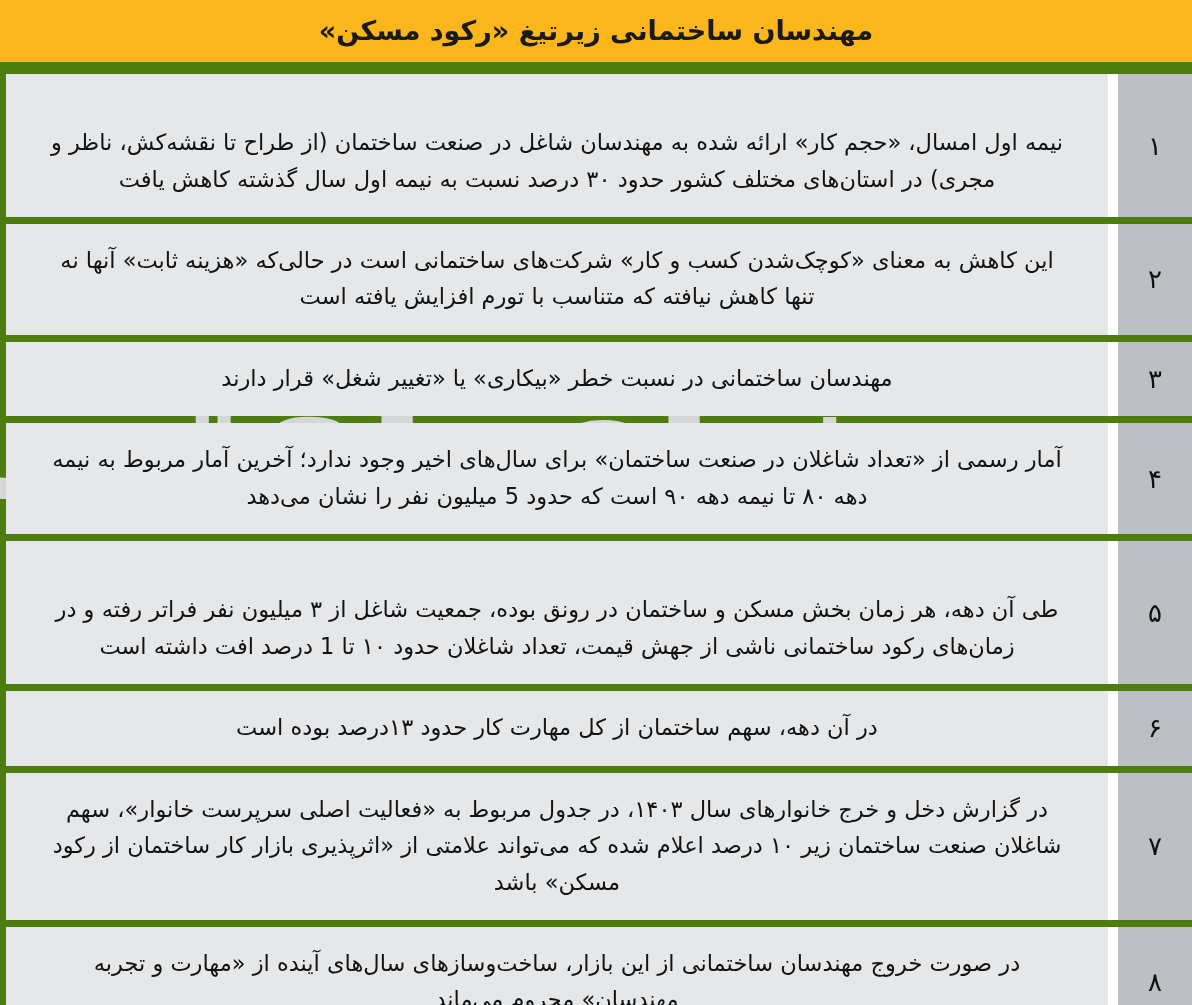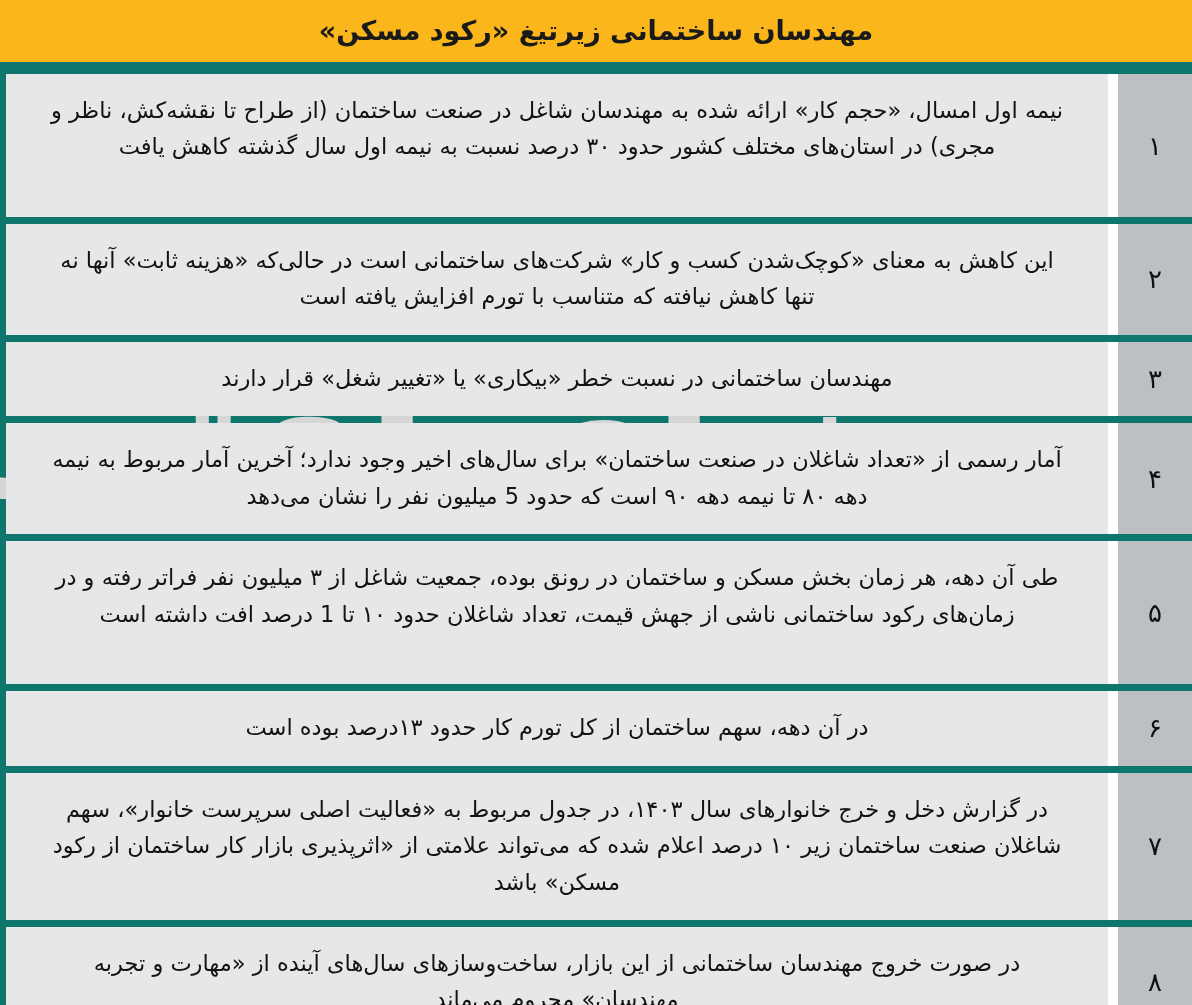--- a/index.html
+++ b/index.html
@@ -10,21 +10,21 @@
   }
   body {
     font-family: "DejaVu Sans", "Liberation Sans", sans-serif;
   }
 
   .infographic {
     position: relative;
     width: 1192px;
     height: 1005px;
     box-sizing: border-box;
-    background: #0f766e;
+    background: #4d7c0f;
     overflow: hidden;
   }
 
   
   .watermark {
     position: absolute;
     top: 355px;
     right: 240px;
     width: 720px;
     height: 230px;
@@ -102,21 +102,21 @@
   .gap {
     width: 10px;
     flex: 0 0 10px;
     background: #ffffff;
   }
 
   .cell-text {
     flex: 1 1 auto;
     background: #e6e7e9;
     display: flex;
-    align-items: flex-start;
+    align-items: flex-end;
     justify-content: center;
     box-sizing: border-box;
     padding: 18px 42px 20px 42px;
     margin-right: 0;
     margin-left: 6px;
   }
   .cell-text p {
     margin: 0;
     font-size: 22.5px;
     line-height: 1.62;
@@ -188,21 +188,21 @@
       <div class="gap"></div>
       <div class="cell-text h5">
         <p>طی آن دهه، هر زمان بخش مسکن و ساختمان در رونق بوده، جمعیت شاغل از ۳ میلیون نفر فراتر رفته و در زمان‌های رکود ساختمانی ناشی از جهش قیمت، تعداد شاغلان حدود ۱۰ تا 1 درصد افت داشته است</p>
       </div>
     </div>
 
     <div class="row">
       <div class="cell-num h6">۶</div>
       <div class="gap"></div>
       <div class="cell-text h6">
-        <p>در آن دهه، سهم ساختمان از کل تورم کار حدود ۱۳درصد بوده است</p>
+        <p>در آن دهه، سهم ساختمان از کل مهارت کار حدود ۱۳درصد بوده است</p>
       </div>
     </div>
 
     <div class="row">
       <div class="cell-num h7">٧</div>
       <div class="gap"></div>
       <div class="cell-text h7">
         <p>در گزارش دخل و خرج خانوارهای سال ۱۴۰۳، در جدول مربوط به «فعالیت اصلی سرپرست خانوار»، سهم شاغلان صنعت ساختمان زیر ۱۰ درصد اعلام شده که می‌تواند علامتی از «اثرپذیری بازار کار ساختمان از رکود مسکن» باشد</p>
       </div>
     </div>

